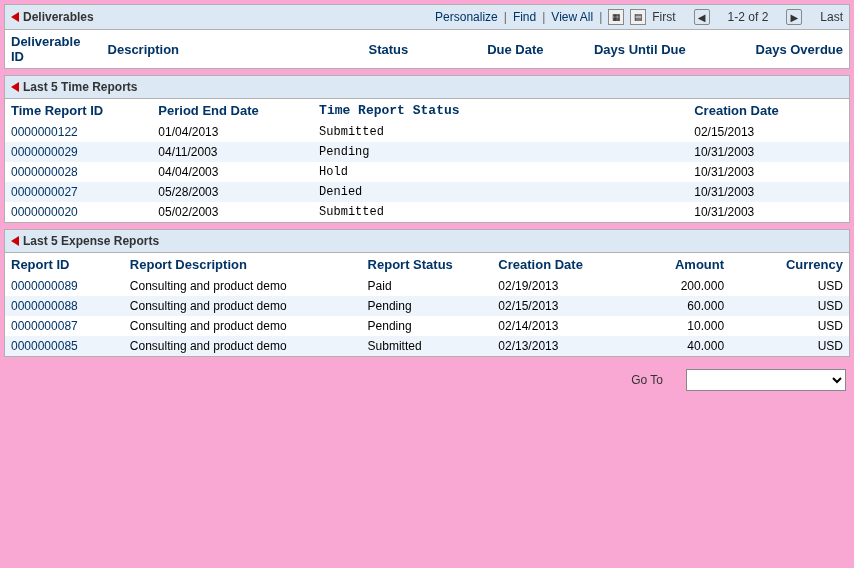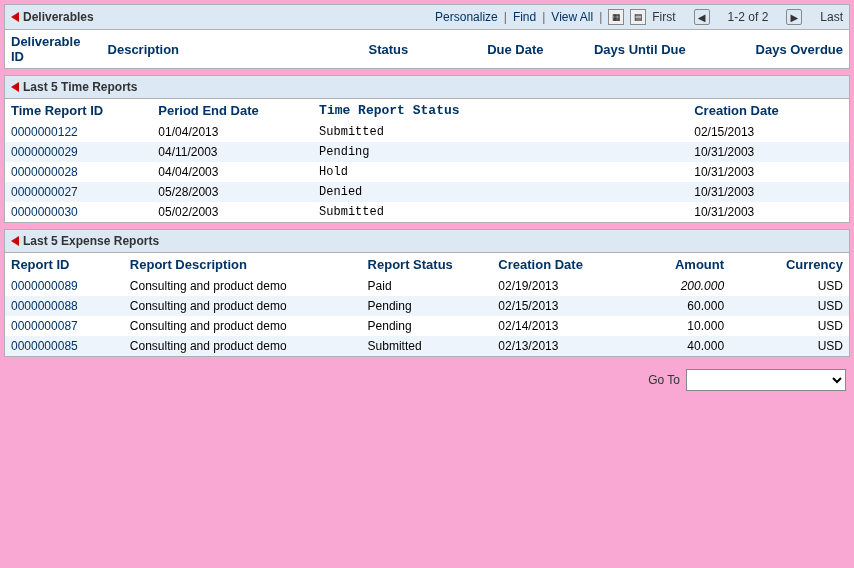--- a/index.html
+++ b/index.html
@@ -139,21 +139,21 @@
     .col-exp-creation { width: 100px; }
     .col-exp-amount { width: 100px; text-align: right; }
     .col-exp-currency { width: 100px; text-align: right; }
 
     
     .footer-bar {
       display: flex;
       justify-content: flex-end;
       align-items: center;
       padding: 6px 4px;
-      gap: 6px;
+      gap: 23px;
     }
     .footer-label {
       font-size: 12px;
       color: #333;
     }
     .footer-select {
       width: 160px;
       height: 22px;
       border: 1px solid #888;
       font-size: 12px;
@@ -240,21 +240,21 @@
       <td class="col-tr-status">Hold</td>
       <td class="col-tr-creation">10/31/2003</td>
     </tr>
           <tr>
       <td class="col-tr-id"><a href="#">0000000027</a></td>
       <td class="col-tr-period">05/28/2003</td>
       <td class="col-tr-status">Denied</td>
       <td class="col-tr-creation">10/31/2003</td>
     </tr>
           <tr>
-      <td class="col-tr-id"><a href="#">0000000030</a></td>
+      <td class="col-tr-id"><a href="#">0000000020</a></td>
       <td class="col-tr-period">05/02/2003</td>
       <td class="col-tr-status">Submitted</td>
       <td class="col-tr-creation">10/31/2003</td>
     </tr>
         </tbody>
     </table>
   </div>
 
   <div class="section">
     <div class="section-header">
@@ -273,21 +273,21 @@
           <th class="col-exp-amount">Amount</th>
           <th class="col-exp-currency">Currency</th>
         </tr>
       </thead>
       <tbody id="expense-reports-body">
       <tr>
       <td class="col-exp-id"><a href="#">0000000089</a></td>
       <td class="col-exp-desc">Consulting and product demo</td>
       <td class="col-exp-status">Paid</td>
       <td class="col-exp-creation">02/19/2013</td>
-      <td class="col-exp-amount" style="text-align:right;font-style:italic;">200.000</td>
+      <td class="col-exp-amount" style="text-align:right;">200.000</td>
       <td class="col-exp-currency" style="text-align:right;">USD</td>
     </tr>
           <tr>
       <td class="col-exp-id"><a href="#">0000000088</a></td>
       <td class="col-exp-desc">Consulting and product demo</td>
       <td class="col-exp-status">Pending</td>
       <td class="col-exp-creation">02/15/2013</td>
       <td class="col-exp-amount" style="text-align:right;">60.000</td>
       <td class="col-exp-currency" style="text-align:right;">USD</td>
     </tr>

